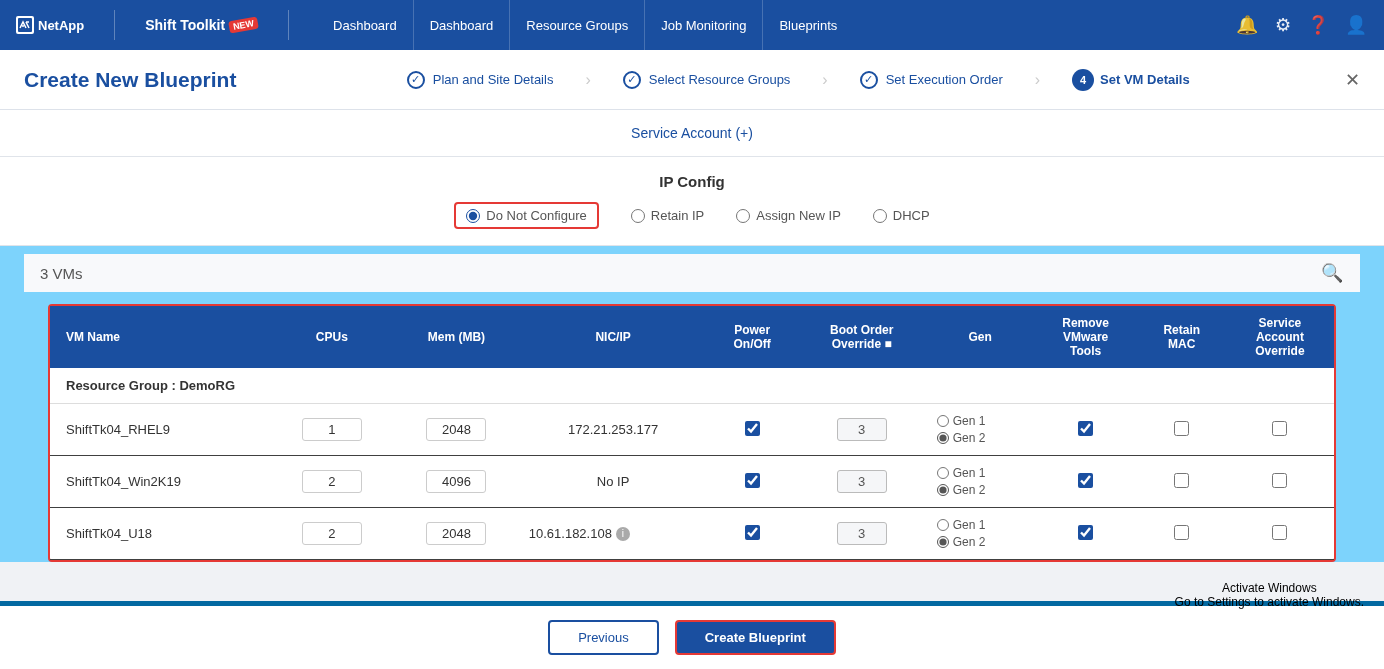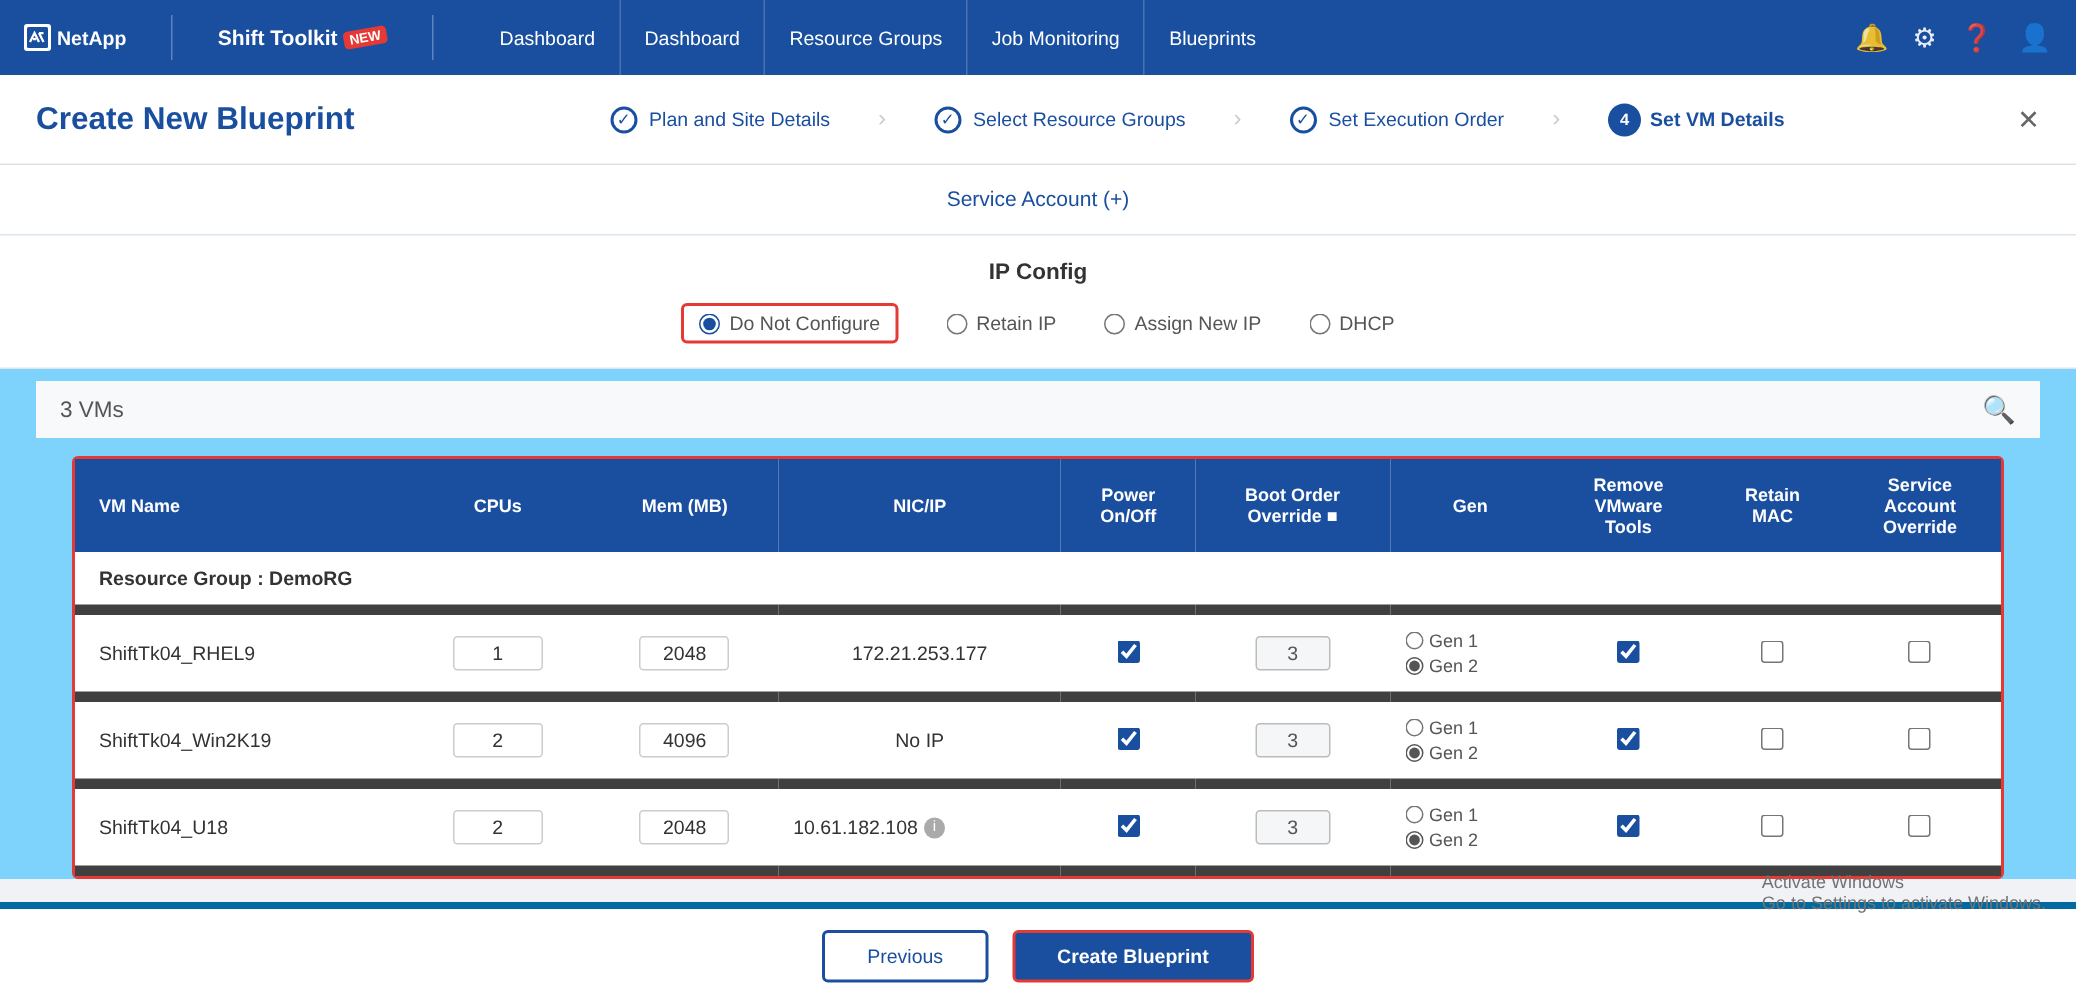--- a/index.html
+++ b/index.html
@@ -242,21 +242,21 @@
       font-size: 12px;
       font-weight: 600;
       text-align: center;
       white-space: nowrap;
     }
     .vm-table thead th:first-child {
       text-align: left;
       padding-left: 16px;
     }
     .vm-table tbody tr {
-      border-bottom: 7px solid #404040;
+      border-bottom: 1px solid #404040;
     }
     .vm-table tbody td {
       padding: 10px 10px;
       font-size: 13px;
       color: #333;
       text-align: center;
       vertical-align: middle;
     }
     .vm-table tbody td:first-child {
       text-align: left;
@@ -361,22 +361,22 @@
       border-radius: 4px;
       cursor: pointer;
       font-weight: 600;
     }
 
     .activate-watermark {
       position: fixed;
       bottom: 60px;
       right: 20px;
       font-size: 12px;
-      color: #737373;
-      text-align: left;
+      color: #000000;
+      text-align: center;
     }
 
     .header-check-icon {
       display: inline-flex;
       align-items: center;
       justify-content: center;
       width: 18px; height: 18px;
       border-radius: 50%;
       border: 2px solid #1a4fa0;
       color: #1a4fa0;

